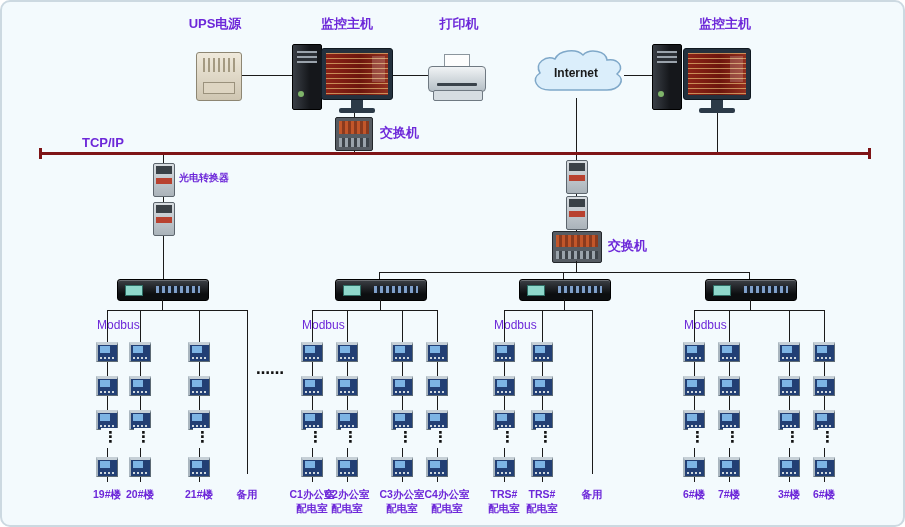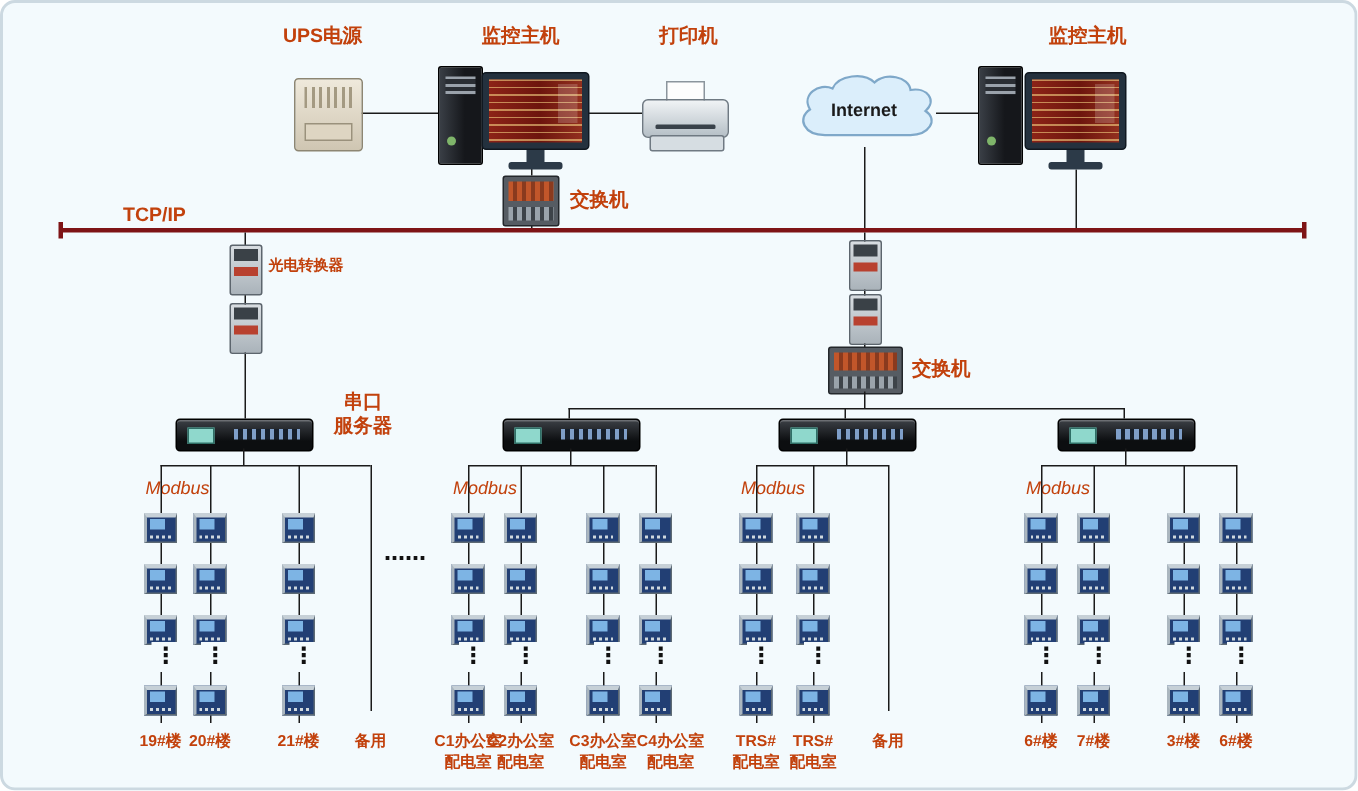--- a/index.html
+++ b/index.html
@@ -11,23 +11,23 @@
   .canvas{
     position:relative;width:905px;height:527px;box-sizing:border-box;
     background:var(--bg);border:2px solid #ccd9e1;border-radius:10px;
     font-family:"Liberation Sans","DejaVu Sans",sans-serif;overflow:hidden;
   }
   .hline{position:absolute;height:1px;background:var(--line);}
   .vline{position:absolute;width:1px;background:var(--line);}
   .redline{position:absolute;height:3px;background:var(--red);}
   .redcap{position:absolute;width:3px;height:11px;background:var(--red);}
 
-  .lbl{position:absolute;font:600 13px/1.25 "Liberation Sans","DejaVu Sans",sans-serif;color:#c2410c;white-space:pre-line;}
+  .lbl{position:absolute;font:600 13px/1.25 "Liberation Sans","DejaVu Sans",sans-serif;color:#6d28d9;white-space:pre-line;}
   .top-lbl{width:90px;text-align:center;}
-  .modbus-lbl{font-weight:400;font-size:12px;font-style:italic;}
+  .modbus-lbl{font-weight:400;font-size:12px;}
   .col-lbl{font-size:10.5px;width:68px;text-align:center;line-height:1.3;}
   .serial-lbl{width:60px;text-align:center;}
   .dots-h{position:absolute;font:700 14px/1 "DejaVu Sans",sans-serif;color:#111;}
   .vdots{position:absolute;font:700 15px/1.3 "DejaVu Sans",sans-serif;color:#111;background:var(--bg);padding:0 2px;}
 
   
   .ups{position:absolute;width:44px;height:47px;background:linear-gradient(180deg,#efe9db,#cfc6b2);
        border:1px solid #8d8673;border-radius:3px;}
   .ups::before{content:"";position:absolute;left:6px;right:6px;top:5px;height:14px;
        background:repeating-linear-gradient(90deg,#a49a82 0 2px,transparent 2px 5px);}
@@ -158,22 +158,20 @@
   <div class="vline" style="left:574px;top:259px;height:11px"></div>
   <div class="hline" style="left:377px;top:270px;width:371px"></div>
   <div class="vline" style="left:377px;top:270px;height:7px"></div>
   <div class="vline" style="left:561px;top:270px;height:7px"></div>
   <div class="vline" style="left:747px;top:270px;height:7px"></div>
 
   <div class="serial-server" style="left:115px;top:277px"></div>
   <div class="serial-server" style="left:333px;top:277px"></div>
   <div class="serial-server" style="left:517px;top:277px"></div>
   <div class="serial-server" style="left:703px;top:277px"></div>
-  <div class="lbl serial-lbl" style="left:210px;top:258px">串口
-服务器</div>
 
   <div class="vline" style="left:160px;top:297px;height:11px"></div>
   <div class="vline" style="left:378px;top:297px;height:11px"></div>
   <div class="vline" style="left:562px;top:297px;height:11px"></div>
   <div class="vline" style="left:748px;top:297px;height:11px"></div>
 
   <div class="dots-h" style="left:254px;top:360px">……</div>
 
   <div class="meter-group">
       <div class="hline" style="left: 105px; top: 0px; width: 140px;"></div>

